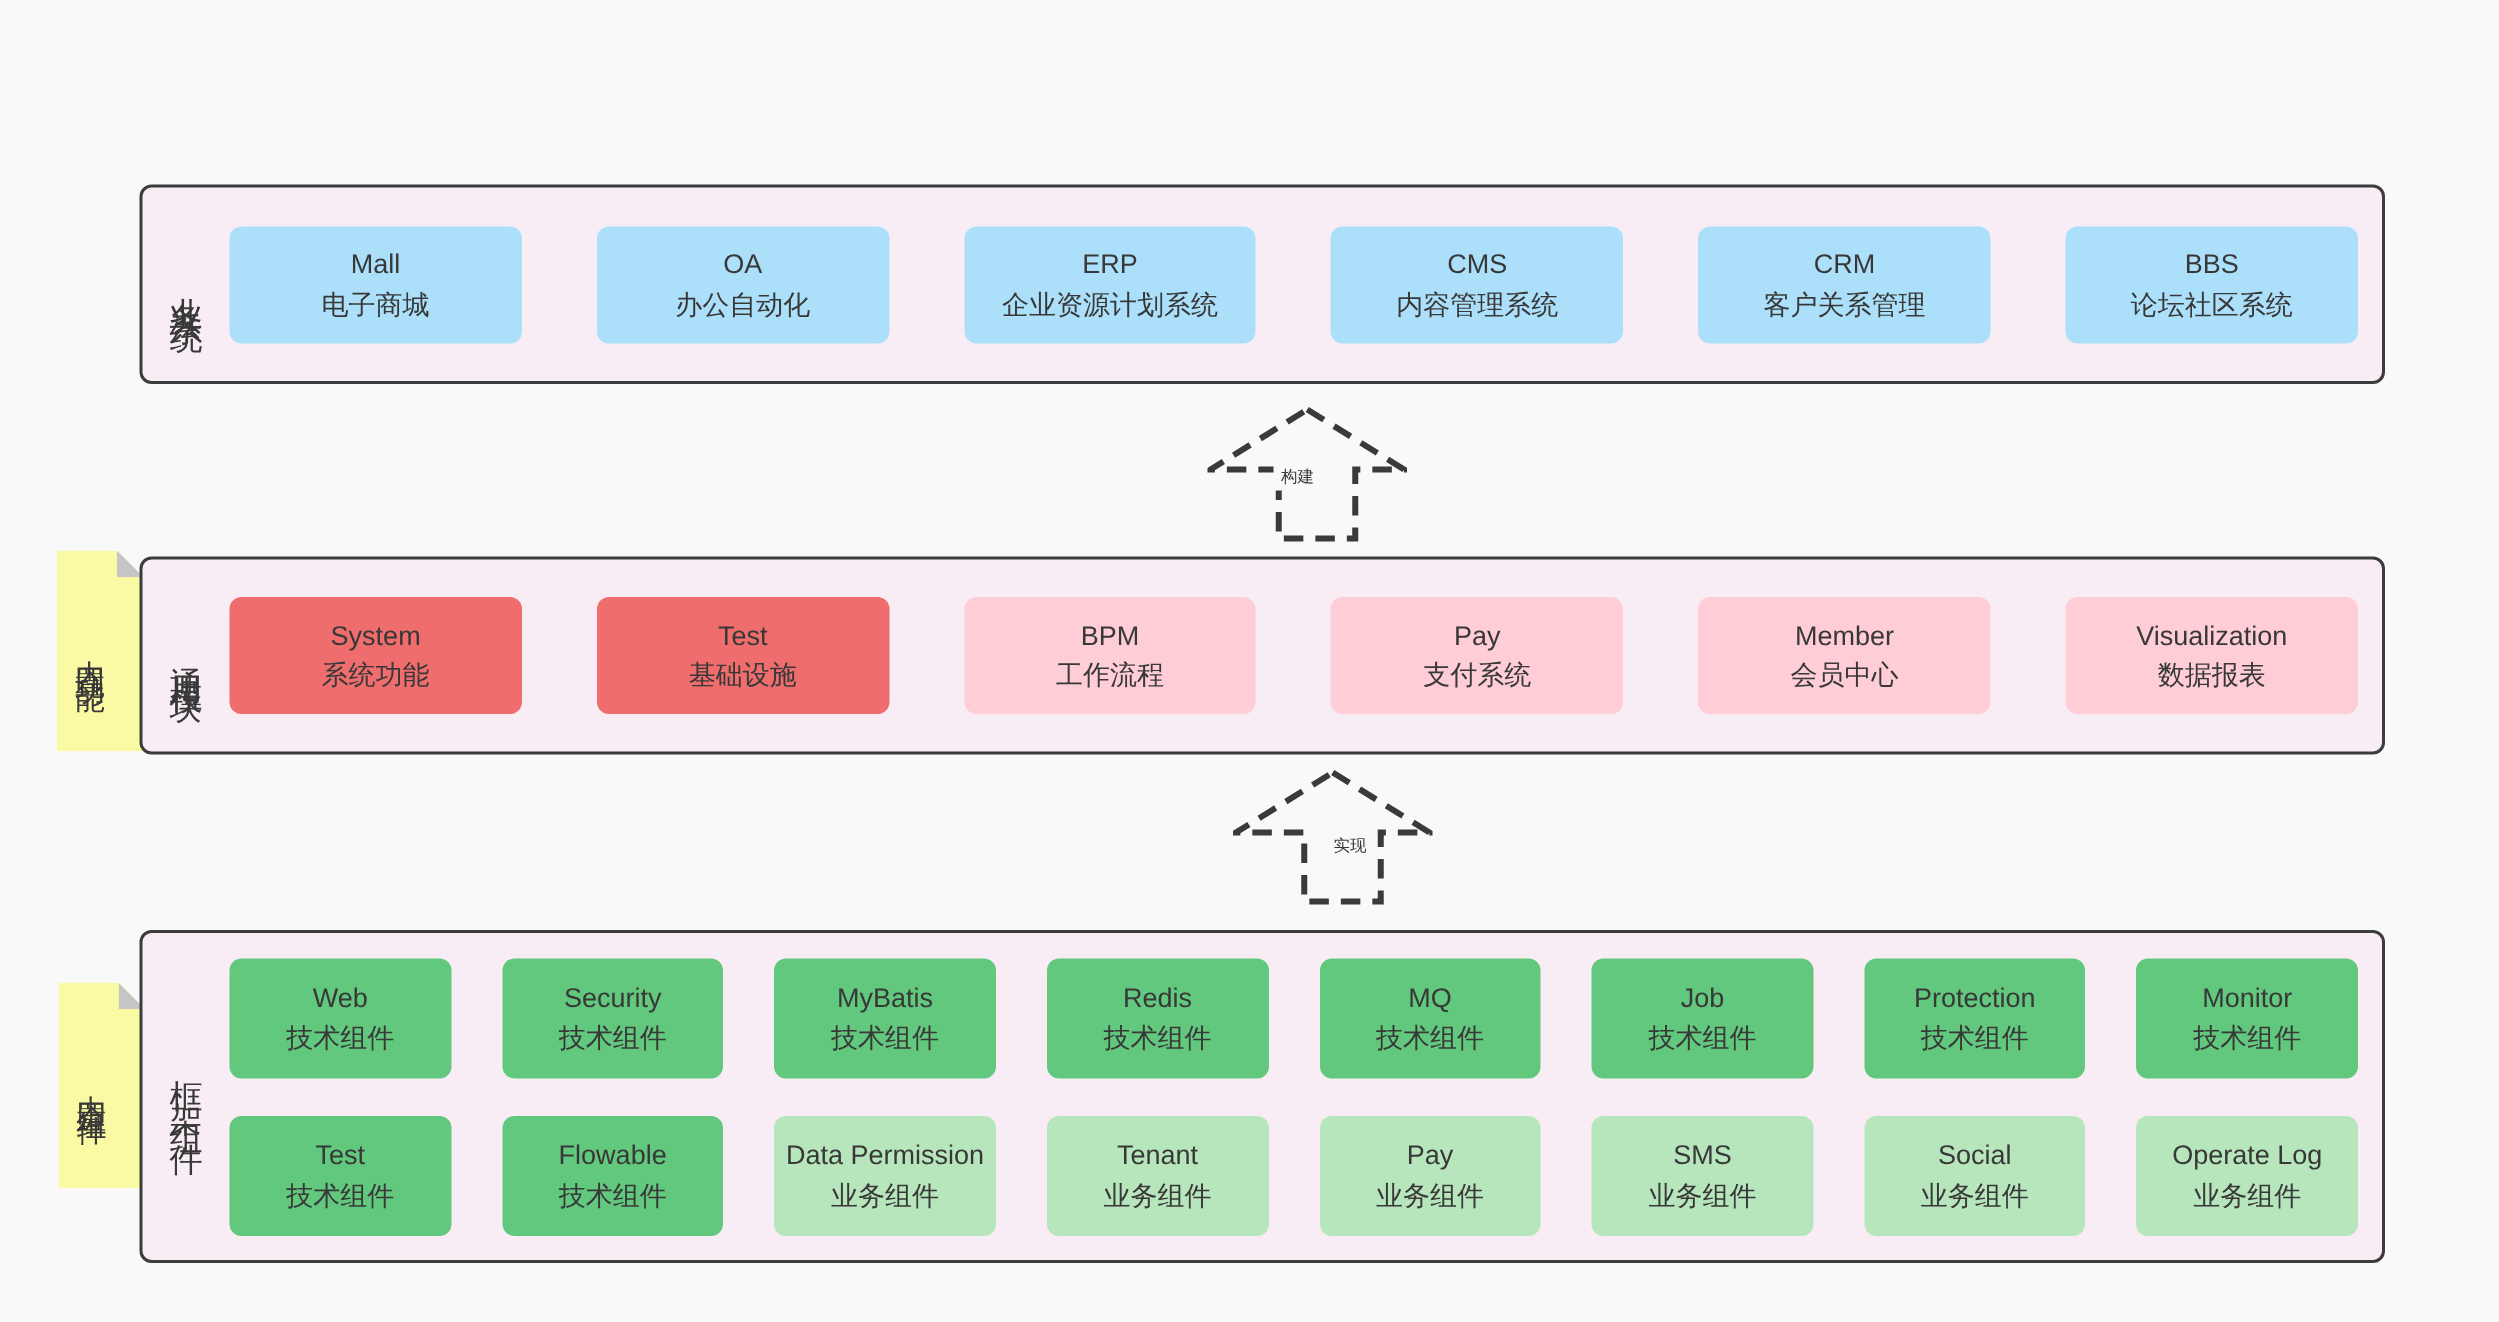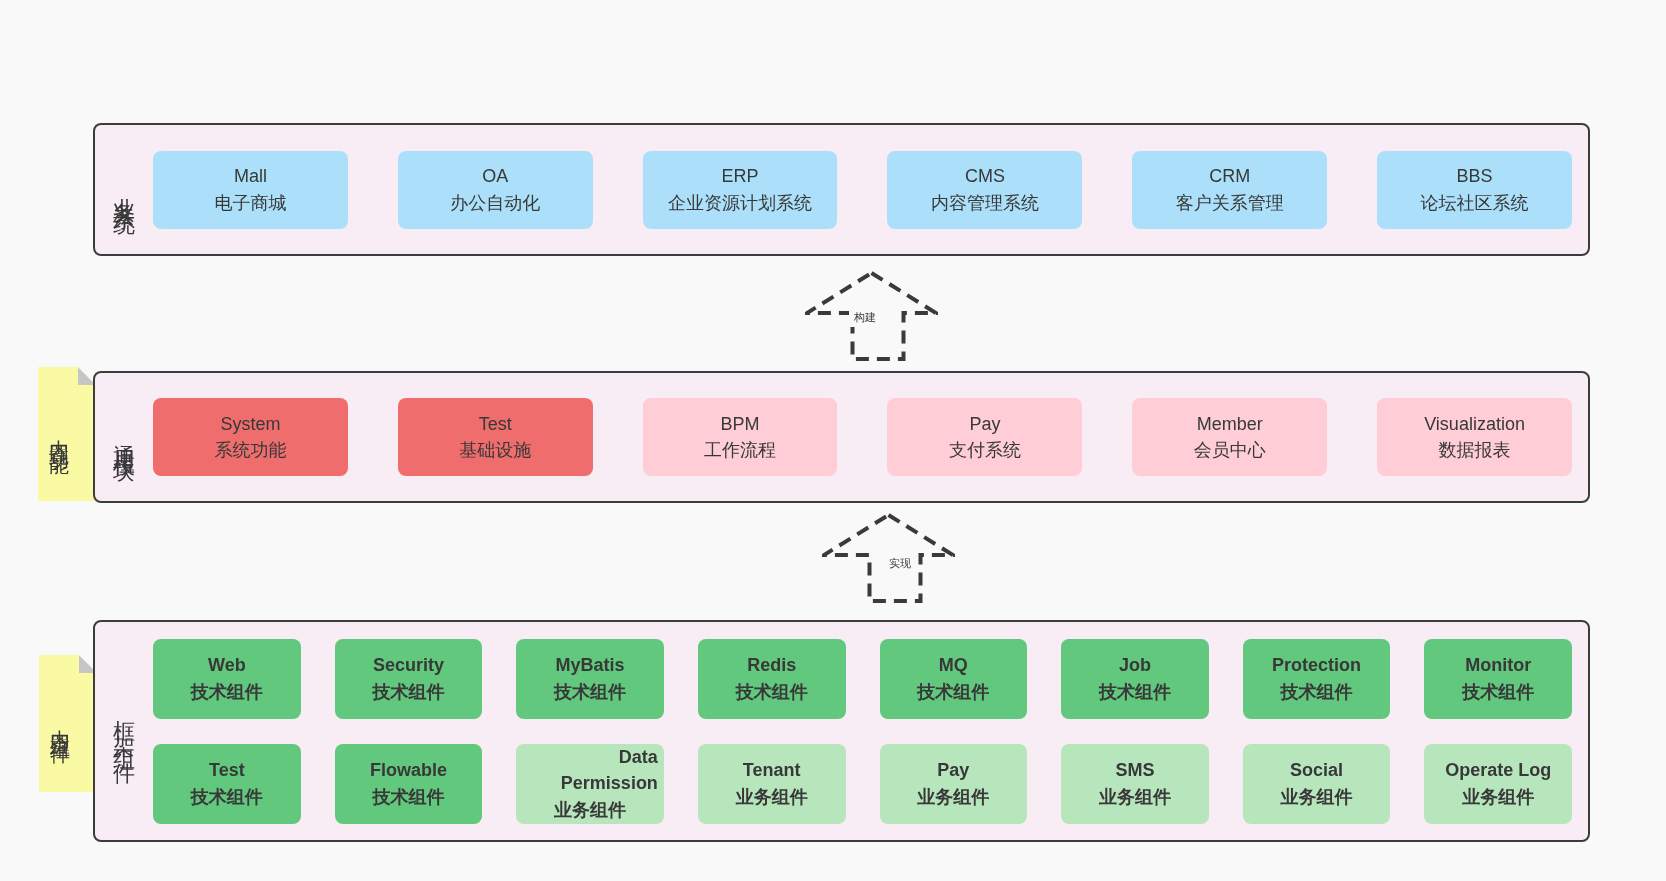--- a/index.html
+++ b/index.html
@@ -59,21 +59,21 @@
   .box{
     flex:1;
     height:78px;
     border-radius:8px;
     display:flex;flex-direction:column;align-items:center;justify-content:center;
     text-align:center;
     font-size:18px;line-height:1.45;
     color:var(--text,#383838);
     padding:0 6px;box-sizing:border-box;
   }
-  .row .box{height:80px;font-weight:bold;}
+  .row .box{height:80px;}
   .v-blue{background:var(--box_blue,#ace0fa);}
   .v-red{background:var(--box_red,#ef6d6d);}
   .v-pink{background:var(--box_pink,#fecdd5);justify-content:center;}
   .v-green{background:var(--box_green,#61c87d);}
   .v-lightgreen{background:var(--box_lightgreen,#b7e6bd);text-align:right;}
 
   
   .sticky{
     position:absolute;
     width:58px;

